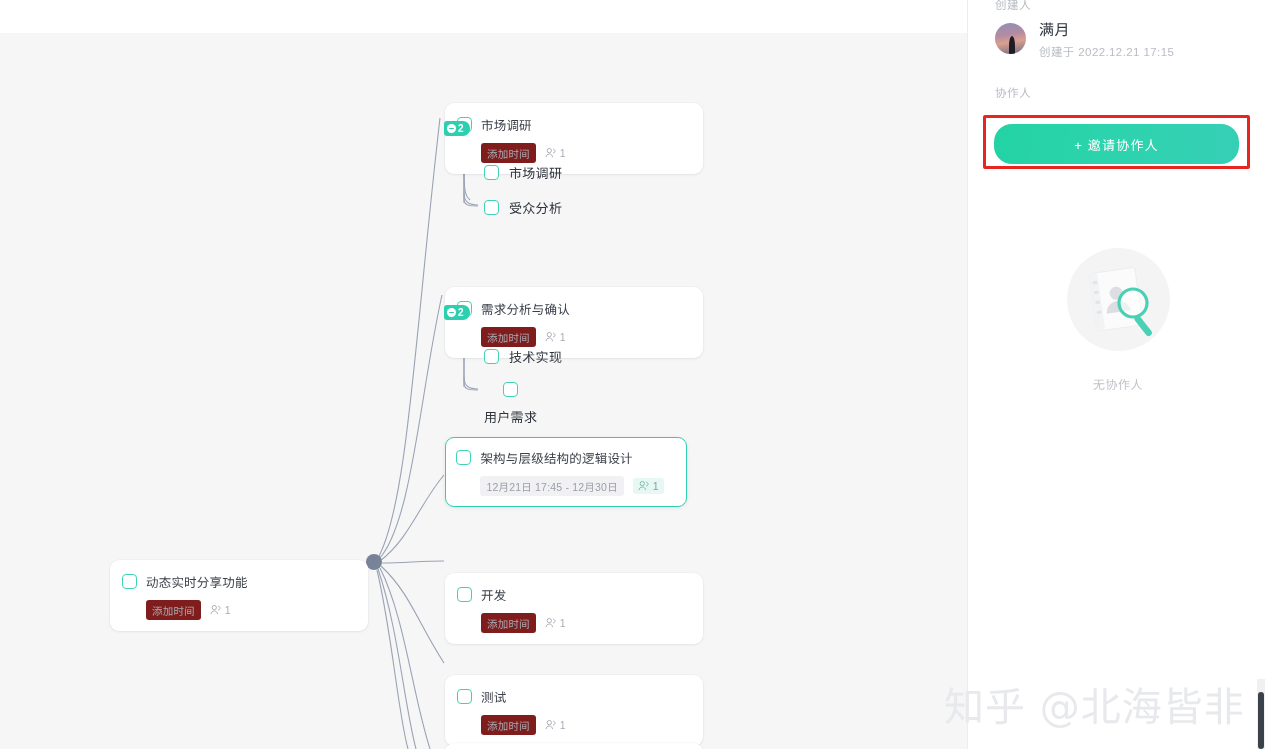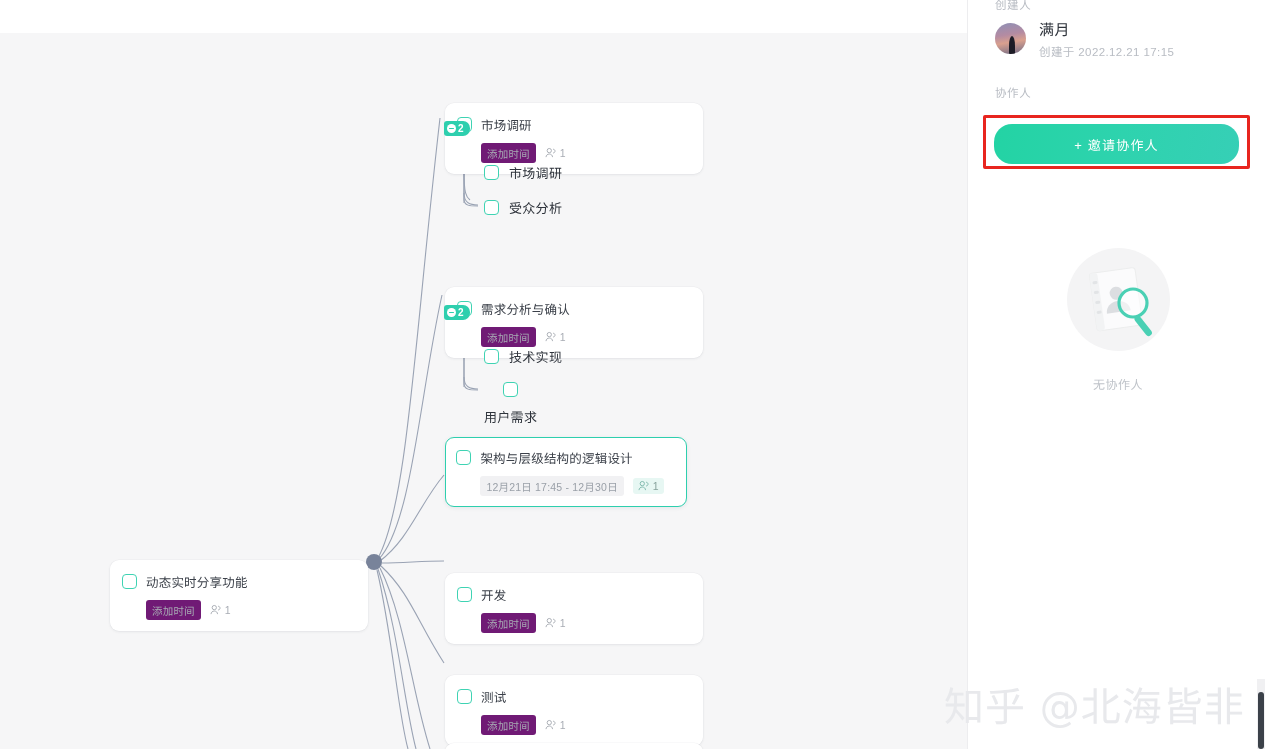--- a/index.html
+++ b/index.html
@@ -39,21 +39,21 @@
     padding: 10.4px 12.4px 9.4px 10.4px;
   }
   .node-title-row { display: flex; align-items: center; gap: 9px; }
   .chk {
     width: 15px; height: 15px; flex: 0 0 15px;
     border: 1.5px solid #3fd3b3; border-radius: 4px; background: #fff;
   }
   .node-title { font-size: 12.5px; color: #3b4049; letter-spacing: .2px; }
   .node-meta { display: flex; align-items: center; gap: 9px; margin: 9px 0 0 24px; }
   .pill {
-    background: #701a75; color: #a8acb4;
+    background: #7f1d1d; color: #a8acb4;
     font-size: 10.5px; border-radius: 3px; padding: 2.5px 6px;
     letter-spacing: .2px; white-space: nowrap;
   }
   .pill.date { background: #f1f1f3; color: #9aa0a8; }
   .people { display: flex; align-items: center; gap: 3px; color: #a8acb4; font-size: 10.5px; }
   .people.hl { background: #e7f7f3; border-radius: 3px; padding: 2px 5px; color: #87a29c; }
   .people svg { display: block; }
 
   
   .subnode { position: absolute; display: flex; align-items: center; gap: 10px; }

